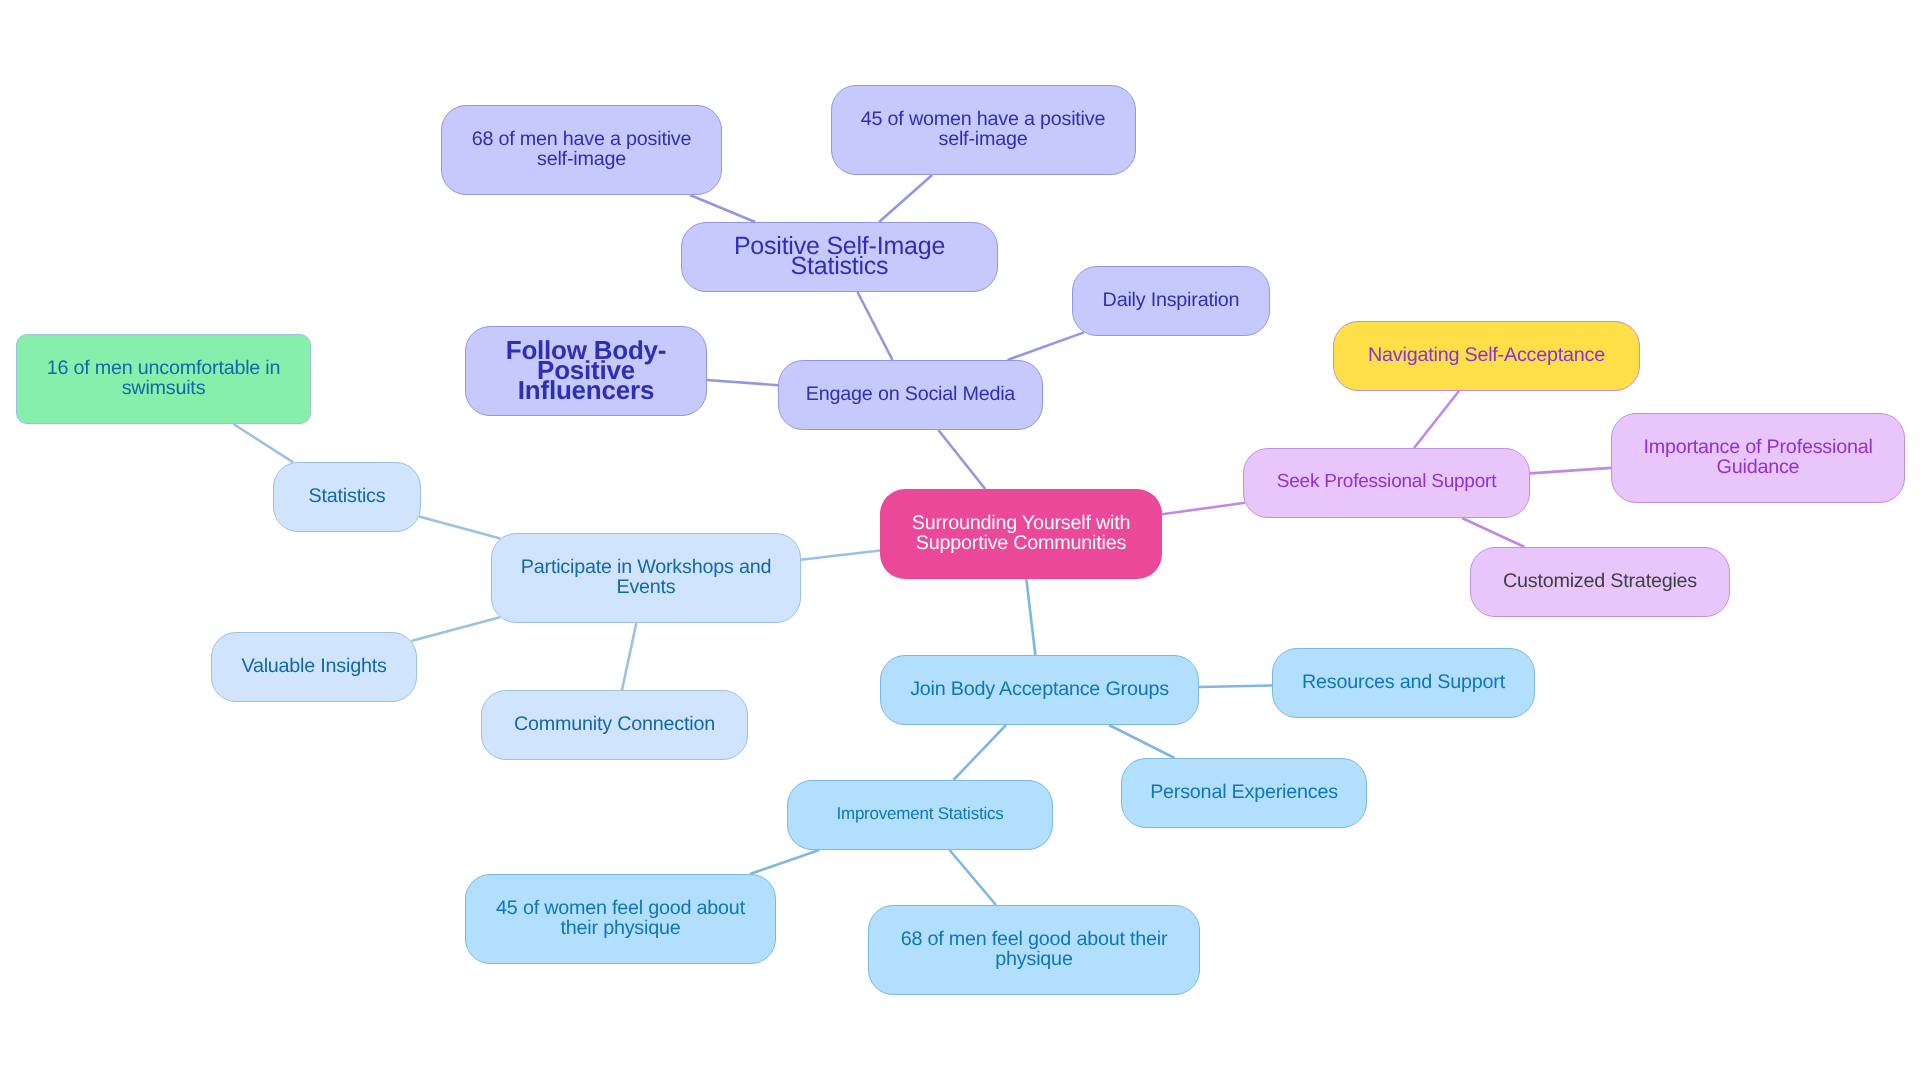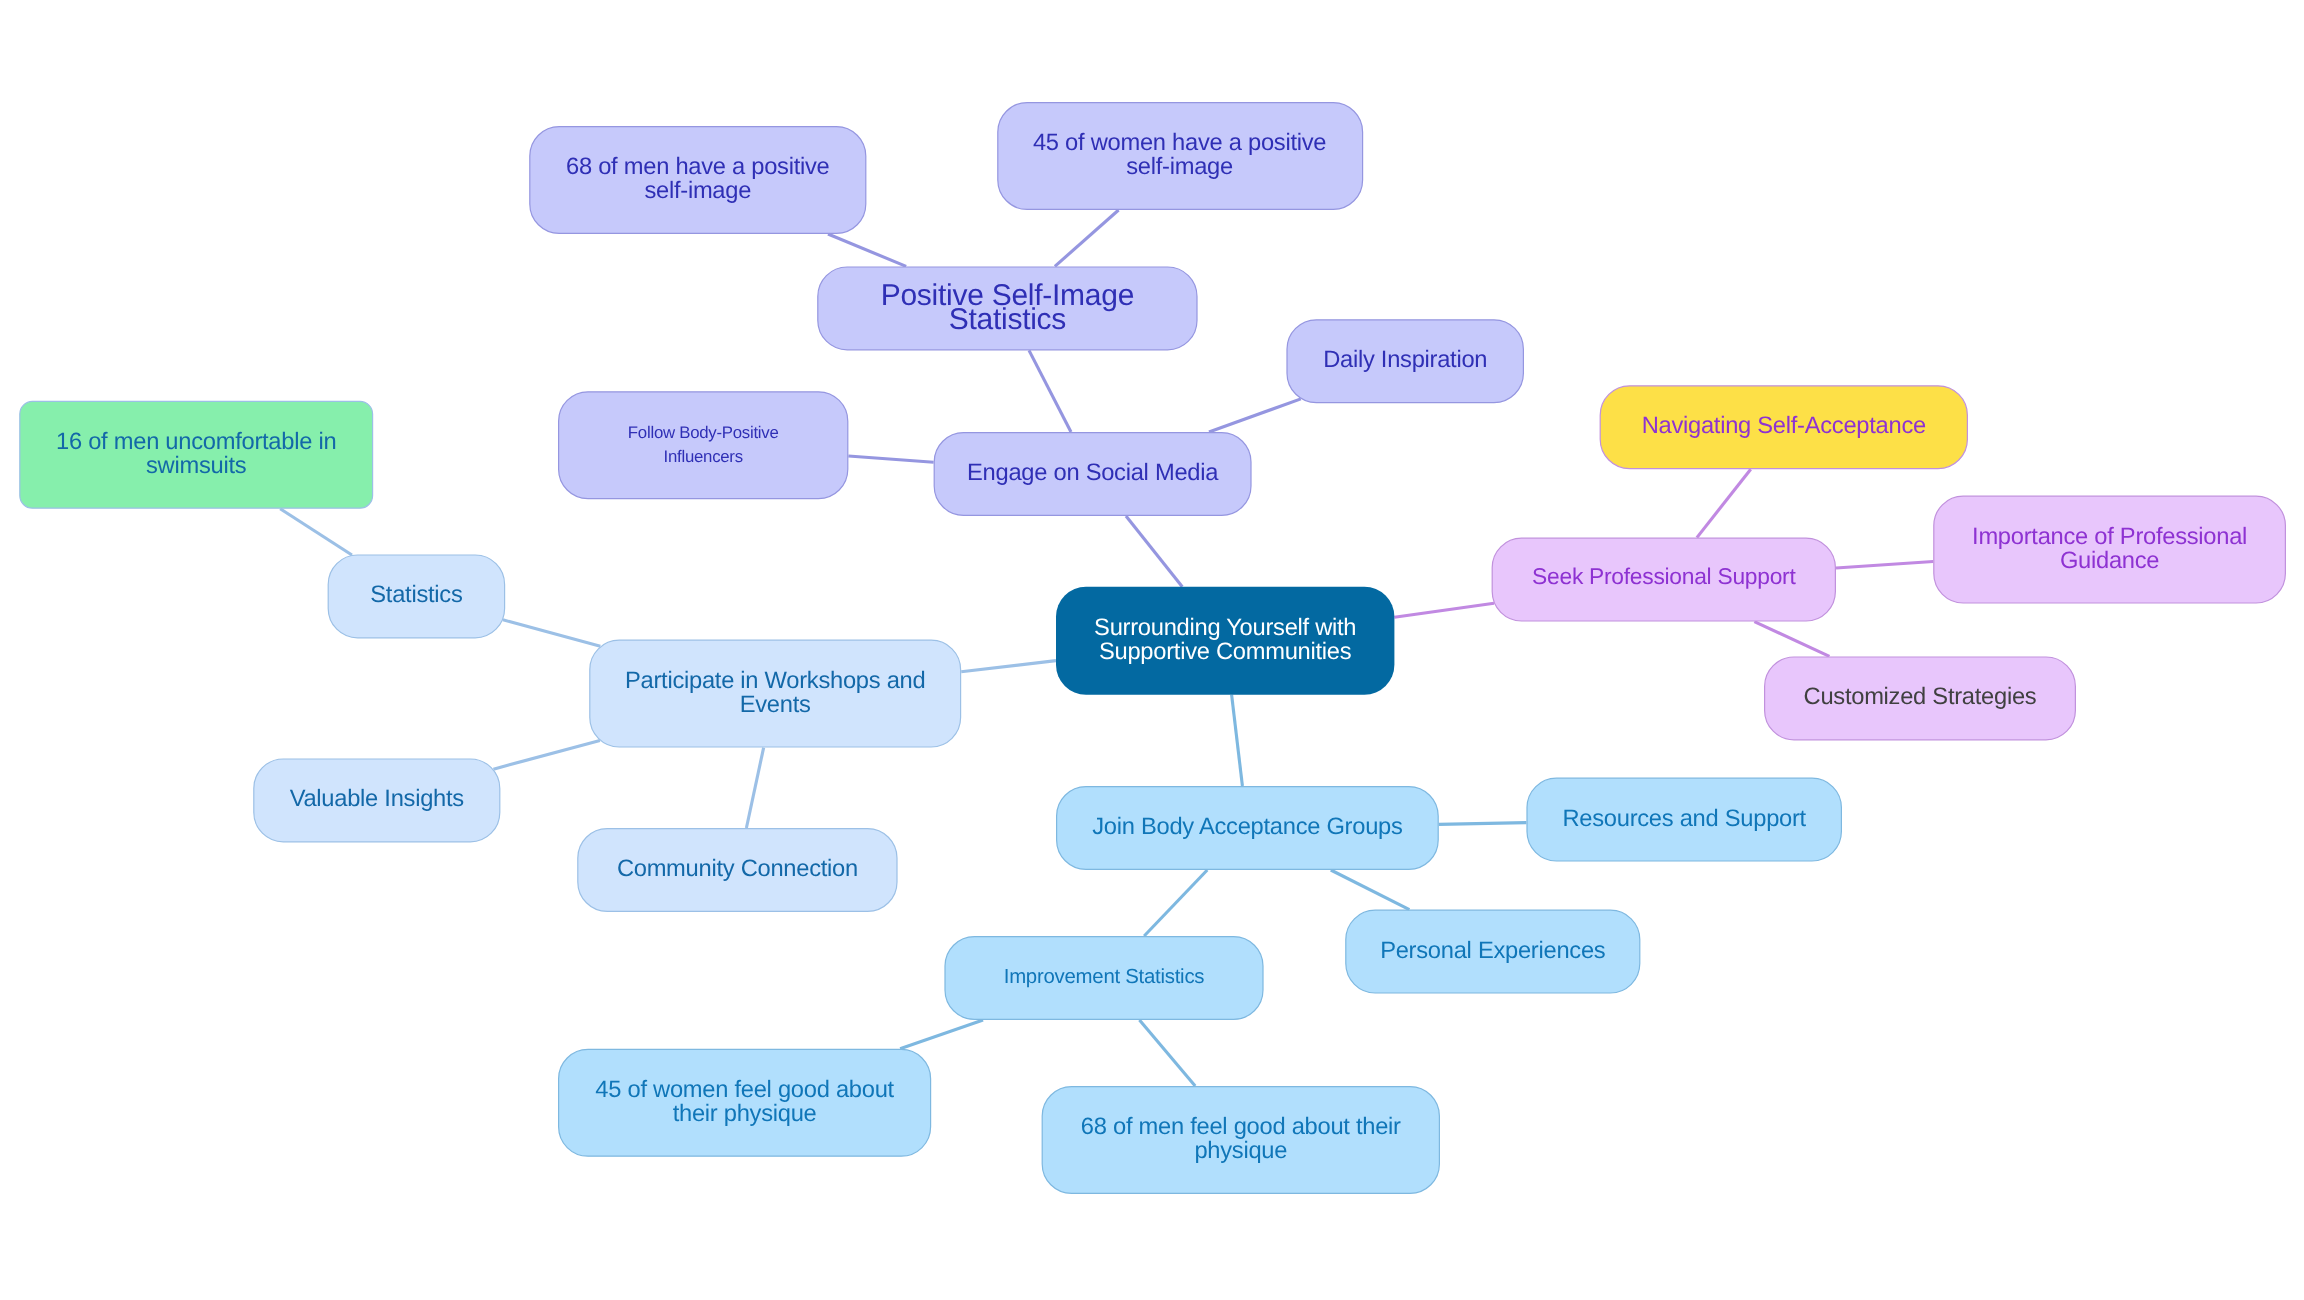--- a/index.html
+++ b/index.html
@@ -35,40 +35,40 @@
       <path d="M 1199.00 686.93 L 1272.00 685.53" fill="none" stroke="#7eb8e0" stroke-width="2.6" stroke-linecap="butt"></path>
       <path d="M 1108.99 725.00 L 1174.51 758.00" fill="none" stroke="#7eb8e0" stroke-width="2.6" stroke-linecap="butt"></path>
       <path d="M 1006.04 725.00 L 953.46 780.00" fill="none" stroke="#7eb8e0" stroke-width="2.6" stroke-linecap="butt"></path>
       <path d="M 819.21 850.00 L 750.09 874.00" fill="none" stroke="#7eb8e0" stroke-width="2.6" stroke-linecap="butt"></path>
       <path d="M 949.56 850.00 L 996.00 905.00" fill="none" stroke="#7eb8e0" stroke-width="2.6" stroke-linecap="butt"></path>
       <path d="M 1162.00 514.33 L 1244.98 502.75" fill="none" stroke="#c189e2" stroke-width="2.6" stroke-linecap="butt"></path>
       <path d="M 1414.06 448.00 L 1458.94 391.00" fill="none" stroke="#c189e2" stroke-width="2.6" stroke-linecap="butt"></path>
       <path d="M 1530.00 473.34 L 1611.00 467.89" fill="none" stroke="#c189e2" stroke-width="2.6" stroke-linecap="butt"></path>
       <path d="M 1461.98 518.00 L 1524.52 547.00" fill="none" stroke="#c189e2" stroke-width="2.6" stroke-linecap="butt"></path>
     </svg>
-<div class="node node-root" style="left: 880px; top: 489px; width: 282px; height: 90px; background: #0369a1; border-color: rgb(16, 24, 32); color: rgb(255, 255, 255); border-width: 0px;">
+<div class="node node-root" style="left: 880px; top: 489px; width: 282px; height: 90px; background: #ec4899; border-color: rgb(16, 24, 32); color: rgb(255, 255, 255); border-width: 0px;">
       <span class="lbl" style="font-size: 19.75px;">Surrounding Yourself with
 Supportive Communities</span>
     </div>
     <div class="node node-violet" style="left: 681px; top: 222px; width: 317px; height: 70px; background: rgb(198, 201, 251); border-color: rgb(149, 150, 224); color: rgb(47, 47, 181);">
       <span class="lbl" style="font-size: 25px;">Positive Self-Image Statistics</span>
     </div>
     <div class="node node-violet" style="left: 441px; top: 105px; width: 281px; height: 90px; background: rgb(198, 201, 251); border-color: rgb(149, 150, 224); color: rgb(47, 47, 181);">
       <span class="lbl" style="font-size: 19.75px;">68 of men have a positive
 self-image</span>
     </div>
     <div class="node node-violet" style="left: 830.5px; top: 85px; width: 305px; height: 90px; background: rgb(198, 201, 251); border-color: rgb(149, 150, 224); color: rgb(47, 47, 181);">
       <span class="lbl" style="font-size: 19.75px;">45 of women have a positive
 self-image</span>
     </div>
     <div class="node node-violet" style="left: 778px; top: 360px; width: 265px; height: 70px; background: rgb(198, 201, 251); border-color: rgb(149, 150, 224); color: rgb(47, 47, 181);">
       <span class="lbl" style="font-size: 19.75px;">Engage on Social Media</span>
     </div>
     <div class="node node-violet" style="left: 465px; top: 326px; width: 242px; height: 90px; background: rgb(198, 201, 251); border-color: rgb(149, 150, 224); color: rgb(47, 47, 181);">
-      <span class="lbl" style="font-size: 14px;">Follow Body-Positive
+      <span class="lbl" style="font-size: 26px; font-weight: bold;">Follow Body-Positive
 Influencers</span>
     </div>
     <div class="node node-violet" style="left: 1072px; top: 266px; width: 198px; height: 70px; background: rgb(198, 201, 251); border-color: rgb(149, 150, 224); color: rgb(47, 47, 181);">
       <span class="lbl" style="font-size: 19.75px;">Daily Inspiration</span>
     </div>
     <div class="node node-blue_light" style="left: 491px; top: 533px; width: 310px; height: 90px; background: rgb(208, 228, 253); border-color: rgb(156, 192, 230); color: rgb(19, 104, 168);">
       <span class="lbl" style="font-size: 19.75px;">Participate in Workshops and
 Events</span>
     </div>
     <div class="node node-blue_light" style="left: 273px; top: 462px; width: 148px; height: 70px; background: rgb(208, 228, 253); border-color: rgb(156, 192, 230); color: rgb(19, 104, 168);">

